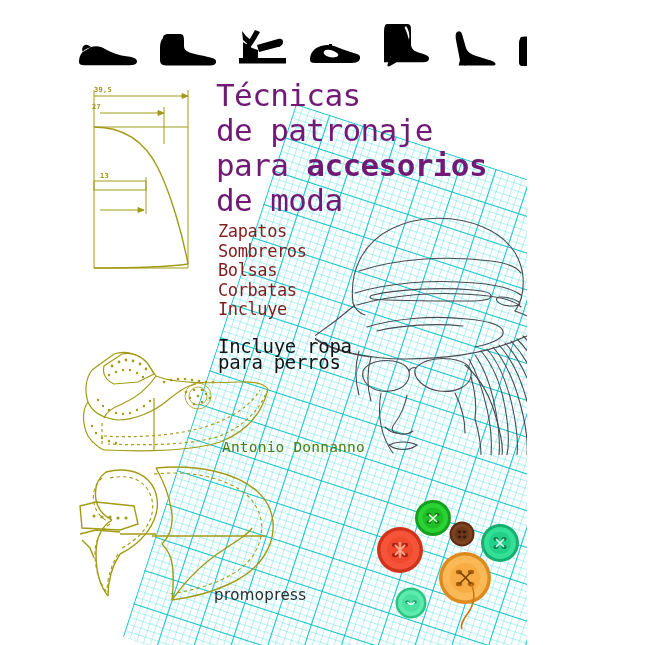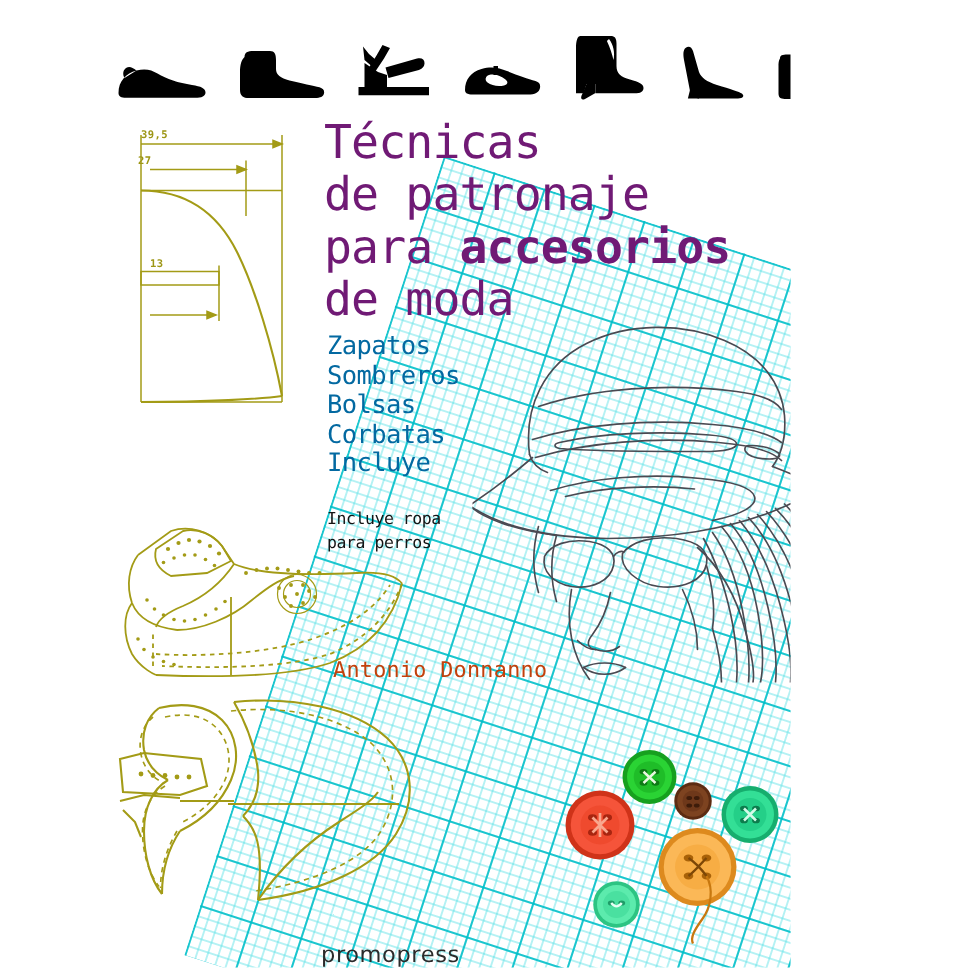--- a/index.html
+++ b/index.html
@@ -71,39 +71,39 @@
     position:absolute;left:216px;top:78px;width:300px;
     font-family:"DejaVu Sans Mono", monospace;
     font-size:31px;line-height:35px;color:#701a75;letter-spacing:-0.6px;
   }
   #title .ln{display:block;white-space:nowrap;}
   #title .bold{font-weight:700;}
 
   #topics{
     position:absolute;left:218px;top:222px;width:190px;
     font-family:"DejaVu Sans Mono", monospace;
-    font-size:17px;line-height:19.5px;color:#0369a1;letter-spacing:-0.4px;
+    font-size:17px;line-height:19.5px;color:#7f1d1d;letter-spacing:-0.4px;
   }
   #topics .item{display:block;white-space:nowrap;}
   #note{
     position:absolute;left:218px;top:338px;width:200px;
     font-family:"DejaVu Sans Mono", monospace;
-    font-size:11px;line-height:16px;color:#141414;letter-spacing:-0.3px;
+    font-size:19px;line-height:16px;color:#141414;letter-spacing:-0.3px;
   }
   #note span{display:block;white-space:nowrap;}
 
   #author{
     position:absolute;left:222px;top:439px;
     font-family:"DejaVu Sans Mono", monospace;
-    font-size:14.5px;color:#c2410c;letter-spacing:.2px;white-space:nowrap;
+    font-size:14.5px;color:#4d7c0f;letter-spacing:.2px;white-space:nowrap;
   }
   #publisher{
     position:absolute;left:214px;top:586px;
     font-family:"DejaVu Sans", sans-serif;
-    font-size:15px;color:#2b2b2b;letter-spacing:.4px;white-space:nowrap;margin-top:41px;
+    font-size:15px;color:#2b2b2b;letter-spacing:.4px;white-space:nowrap;
   }
 </style>
 </head>
 <body>
 
 <div id="cover">
 
   <div id="gridpaper-wrap">
     <div id="gridpaper"></div>
     <div id="grid-mask-right"></div>

